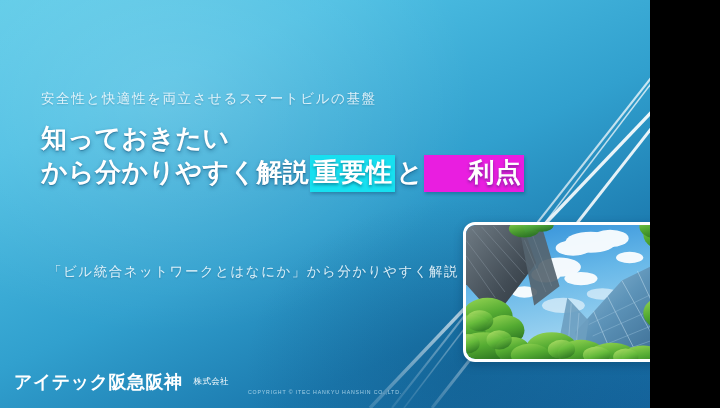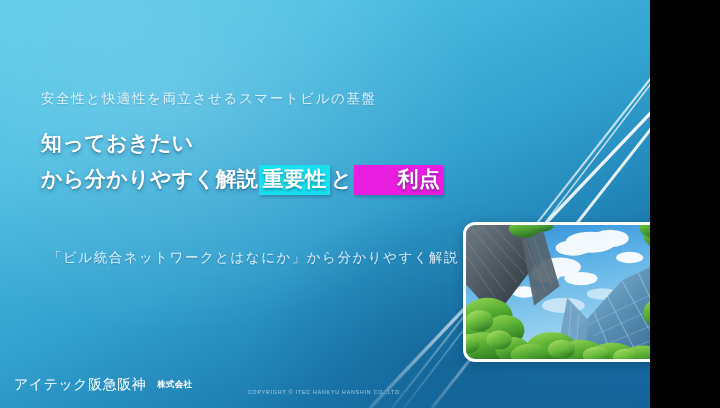--- a/index.html
+++ b/index.html
@@ -57,45 +57,44 @@
   }
 
   
   .headline {
     position: absolute;
     left: 41px;
     top: 122px;
     width: 560px;
   }
   .hl-line {
-    font-size: 21px;
+    font-size: 26px;
     font-weight: bold;
     color: #ffffff;
     line-height: 1.28;
     letter-spacing: 0.4px;
     white-space: nowrap;
     text-shadow: 0 2px 4px rgba(0,55,95,0.40), 0 1px 1px rgba(0,55,95,0.35);
-    margin-top: 8px;
   }
   .hl-line .mark {
     display: inline-block;
     padding: 1px 3px 2px 3px;
     margin: 0 1px;
     color: #ffffff;
     text-shadow: 0 2px 3px rgba(0,40,70,0.45);
     box-shadow: 1px 2px 3px rgba(0,45,80,0.30);
   }
   .mark.cyan { background: #17e0f0; }
   .mark.magenta { background: #e91ee0; padding-left: 44px; }
 
   
   .subtitle {
     position: absolute;
     left: 48px;
-    top: 249px;
+    top: 263px;
     font-size: 13.5px;
     letter-spacing: 1.5px;
     color: #e6f5fc;
     opacity: 0.95;
     text-shadow: 0 1px 2px rgba(0,50,85,0.30);
     white-space: nowrap;
   }
 
   
   .photo-frame {
@@ -128,29 +127,29 @@
     align-items: center;
     gap: 7px;
   }
   .logo-mark {
     position: relative;
     width: 44px;
     height: 30px;
   }
   .logo-mark svg { display:block; }
   .logo-text {
-    font-size: 14px;
-    font-weight: normal;
+    font-size: 18px;
+    font-weight: bold;
     color: #ffffff;
     letter-spacing: 0.5px;
     white-space: nowrap;
   }
   .logo-suffix {
     font-size: 8.5px;
-    font-weight: bold;
+    font-weight: normal;
     color: #ffffff;
     letter-spacing: 0.3px;
     margin-left: 4px;
     white-space: nowrap;
   }
   .copyright {
     position: absolute;
     left: 0;
     right: 0;
     bottom: 13px;

